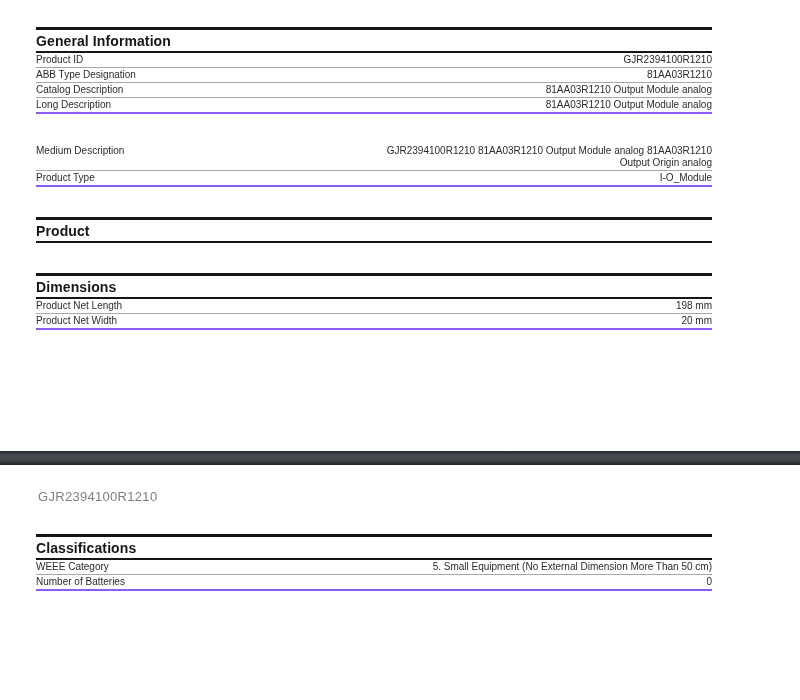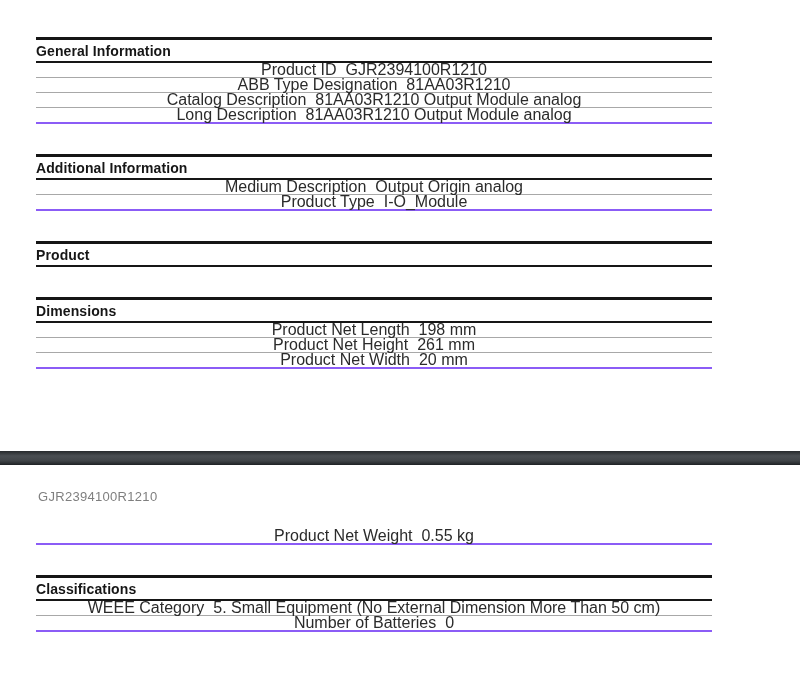--- a/index.html
+++ b/index.html
@@ -26,40 +26,40 @@
     padding-top: 24px;
   }
   .page2-title {
     margin: 0 0 25px 2px;
     font-size: 13px;
     font-weight: normal;
     color: #7f7f7f;
     letter-spacing: 0.3px;
   }
   .doc-section { margin-top: 30px; }
-  .doc-section.first { margin-top: 10px; }
+  .doc-section.first { margin-top: 0; }
   .sec-heading {
     margin: 0;
     border-top: 3px solid #161616;
     border-bottom: 2px solid #161616;
     padding: 3px 0 2px;
     font-size: 14px;
     line-height: 16px;
     font-weight: bold;
     color: #161616;
     letter-spacing: 0.1px;
   }
   .row {
     display: flex;
-    justify-content: center;
+    justify-content: space-between;
     align-items: center;
     gap: 9px;
     padding: 1px 0;
     border-bottom: 1px solid #a8a8a8;
-    font-size: 16px;
+    font-size: 10px;
     line-height: 12px;
     color: #2b2b2b;
   }
   .row:last-child { border-bottom: 2px solid #8b5cf6; }
   .row.top { align-items: flex-start; }
   .lbl { white-space: nowrap; }
   .val { text-align: right; }
   .vline { display: block; }
 </style>
 </head>
@@ -91,24 +91,24 @@
       </div>
       <div class="row">
         <span class="lbl">Long Description</span>
         <span class="val">
           <span class="vline">81AA03R1210 Output Module analog</span>
         </span>
       </div>
     </section>
 
     <section class="doc-section">
-      <h2 class="sec-heading">Additional Information</h2>
       <div class="row top">
         <span class="lbl">Medium Description</span>
         <span class="val">
+          <span class="vline">GJR2394100R1210 81AA03R1210 Output Module analog 81AA03R1210</span>
           <span class="vline">Output Origin analog</span>
         </span>
       </div>
       <div class="row">
         <span class="lbl">Product Type</span>
         <span class="val">
           <span class="vline">I-O_Module</span>
         </span>
       </div>
     </section>
@@ -119,49 +119,35 @@
 
     <section class="doc-section">
       <h2 class="sec-heading">Dimensions</h2>
       <div class="row">
         <span class="lbl">Product Net Length</span>
         <span class="val">
           <span class="vline">198 mm</span>
         </span>
       </div>
       <div class="row">
-        <span class="lbl">Product Net Height</span>
-        <span class="val">
-          <span class="vline">261 mm</span>
-        </span>
-      </div>
-      <div class="row">
         <span class="lbl">Product Net Width</span>
         <span class="val">
           <span class="vline">20 mm</span>
         </span>
       </div>
     </section>
 
   </div>
 
   <div class="separator-bar"></div>
 
   <div class="page page2">
 
     <h1 class="page2-title">GJR2394100R1210</h1>
 
-    <section class="doc-section first">
-      <div class="row">
-        <span class="lbl">Product Net Weight</span>
-        <span class="val">
-          <span class="vline">0.55 kg</span>
-        </span>
-      </div>
-    </section>
 
 
     <section class="doc-section">
       <h2 class="sec-heading">Classifications</h2>
       <div class="row">
         <span class="lbl">WEEE Category</span>
         <span class="val">
           <span class="vline">5. Small Equipment (No External Dimension More Than 50 cm)</span>
         </span>
       </div>

